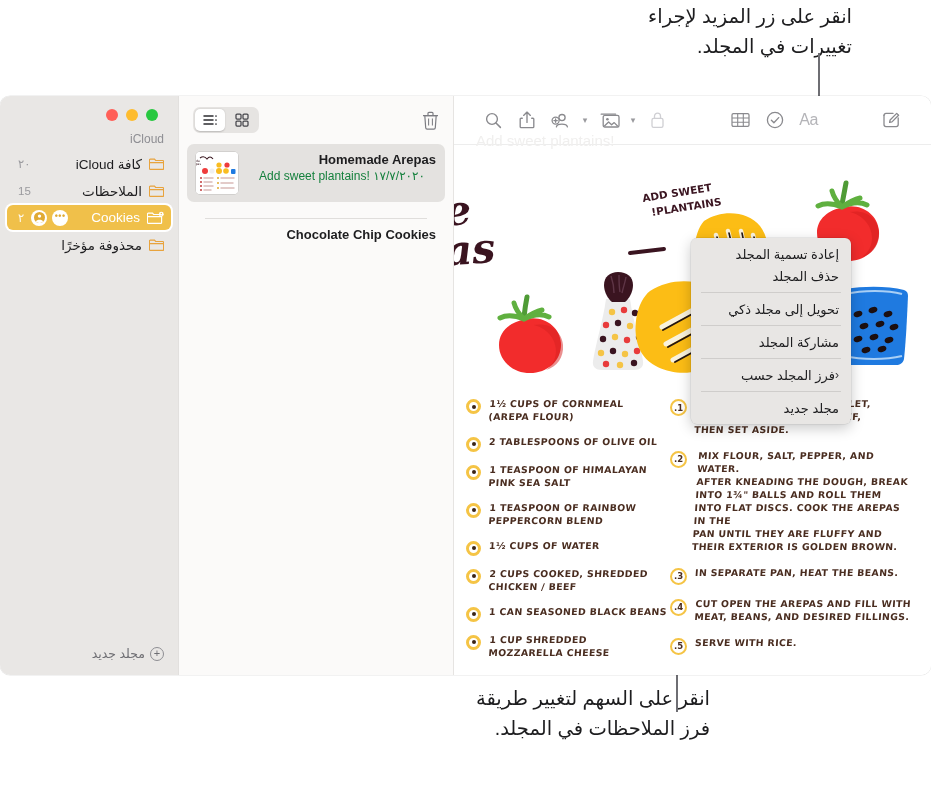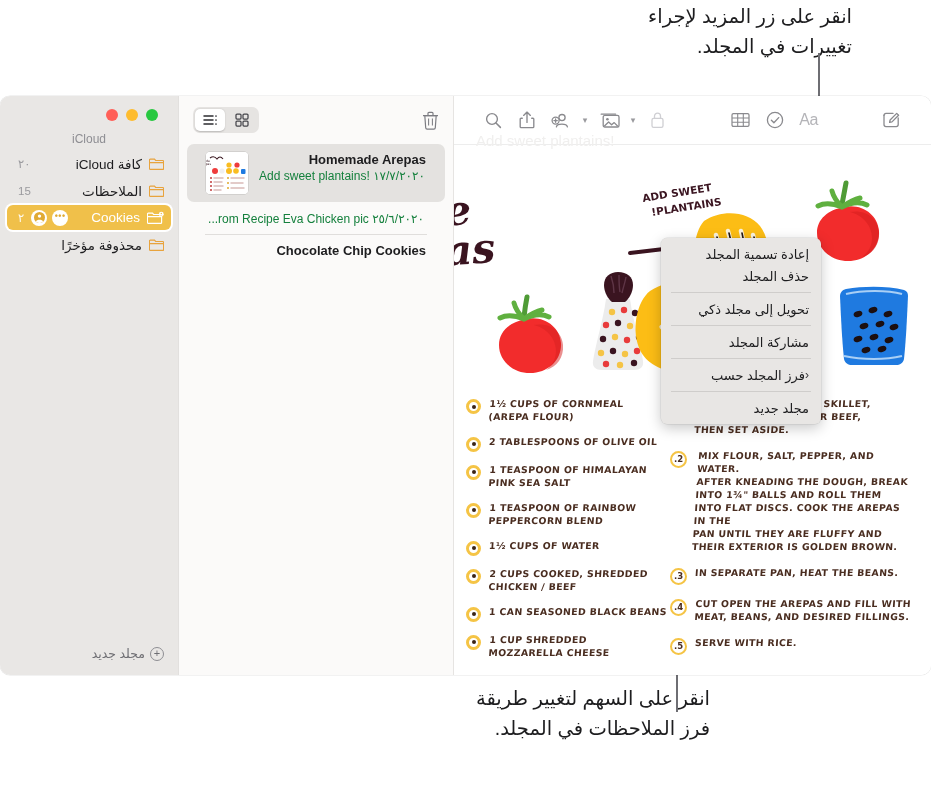--- a/index.html
+++ b/index.html
@@ -69,21 +69,21 @@
   }
   .dot { width: 12px; height: 12px; border-radius: 50%; display: block; }
   .dot-green { background: #28c840; }
   .dot-yellow { background: #febc2e; }
   .dot-red { background: #ff5f57; }
 
   .sb-section {
     font-size: 12px;
     color: #8e8e93;
     padding: 11px 14px 4px 14px;
-    text-align: center;
+    text-align: right;
     font-weight: 400;
   }
   .sb-row {
     display: flex;
     align-items: center;
     height: 25px;
     margin: 1px 7px;
     padding: 0 7px;
     border-radius: 6px;
     font-size: 13.5px;
@@ -160,21 +160,21 @@
   }
   .seg-btn.active { background: #ffffff; box-shadow: 0 0.5px 1.5px rgba(0,0,0,0.18); }
   .trash-btn { display: flex; align-items: center; }
 
   .nl-items { flex: 1 1 auto; padding: 0 8px; }
   .nl-item {
     display: flex;
     flex-direction: row-reverse;
     gap: 10px;
     align-items: flex-start;
-    padding: 8px 19px;
+    padding: 8px 9px;
     border-radius: 7px;
     position: relative;
   }
   .nl-item.selected { background: #e4e2e0; }
   .nl-item .txt { flex: 1 1 auto; text-align: right; overflow: hidden; }
   .nl-title {
     font-size: 13px; font-weight: 700; color: #1d1d1f;
     white-space: nowrap; overflow: hidden; text-overflow: ellipsis;
     direction: ltr; text-align: right;
   }
@@ -251,21 +251,21 @@
     flex: 0 0 auto; width: 17px; height: 17px; border-radius: 50%;
     border: 2.5px solid #f5c445; background: #fff;
     display: flex; align-items: center; justify-content: center;
     font-family: "DejaVu Sans", sans-serif;
     font-size: 8.5px; font-weight: 700; color: #4a2d20; margin-top: 1px;
   }
 
   
   .ctxmenu {
     position: absolute;
-    left: 661px; top: 238px;
+    left: 691px; top: 238px;
     width: 160px;
     background: #e8e6e4;
     border-radius: 6px;
     box-shadow: 0 4px 14px rgba(0,0,0,0.22), 0 0 0 0.5px rgba(0,0,0,0.10);
     padding: 5px 0;
     z-index: 40;
     font-size: 13px;
     color: #1d1d1f;
     overflow: hidden;
   }
@@ -437,21 +437,20 @@
             </svg>
           </div>
           <div class="txt">
             <div class="nl-title">Homemade Arepas</div>
             <div class="nl-sub"><span>١٧/٧/٢٠٢٠</span> <span class="en">Add sweet plantains!</span></div>
           </div>
         </div>
 
         <div class="nl-item">
           <div class="txt">
-            <div class="nl-sub"><span>٢٥/٦/٢٠٢٠</span> <span class="en">...rom Recipe Eva Chicken pic</span></div>
           </div>
         </div>
         <div class="nl-divider"></div>
 
         <div class="nl-item">
           <div class="txt">
             <div class="nl-title">Chocolate Chip Cookies</div>
           </div>
         </div>
       </div>

